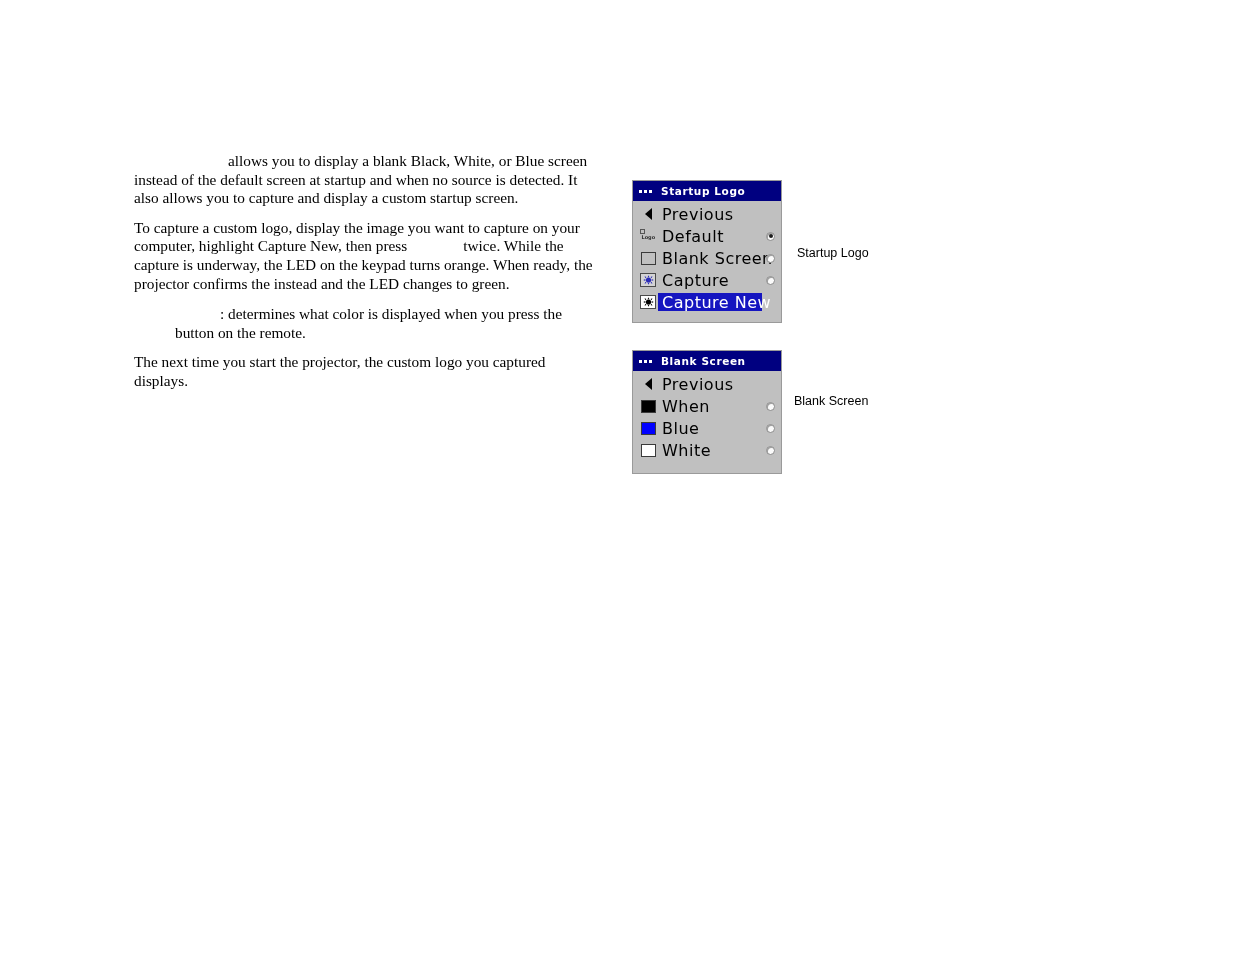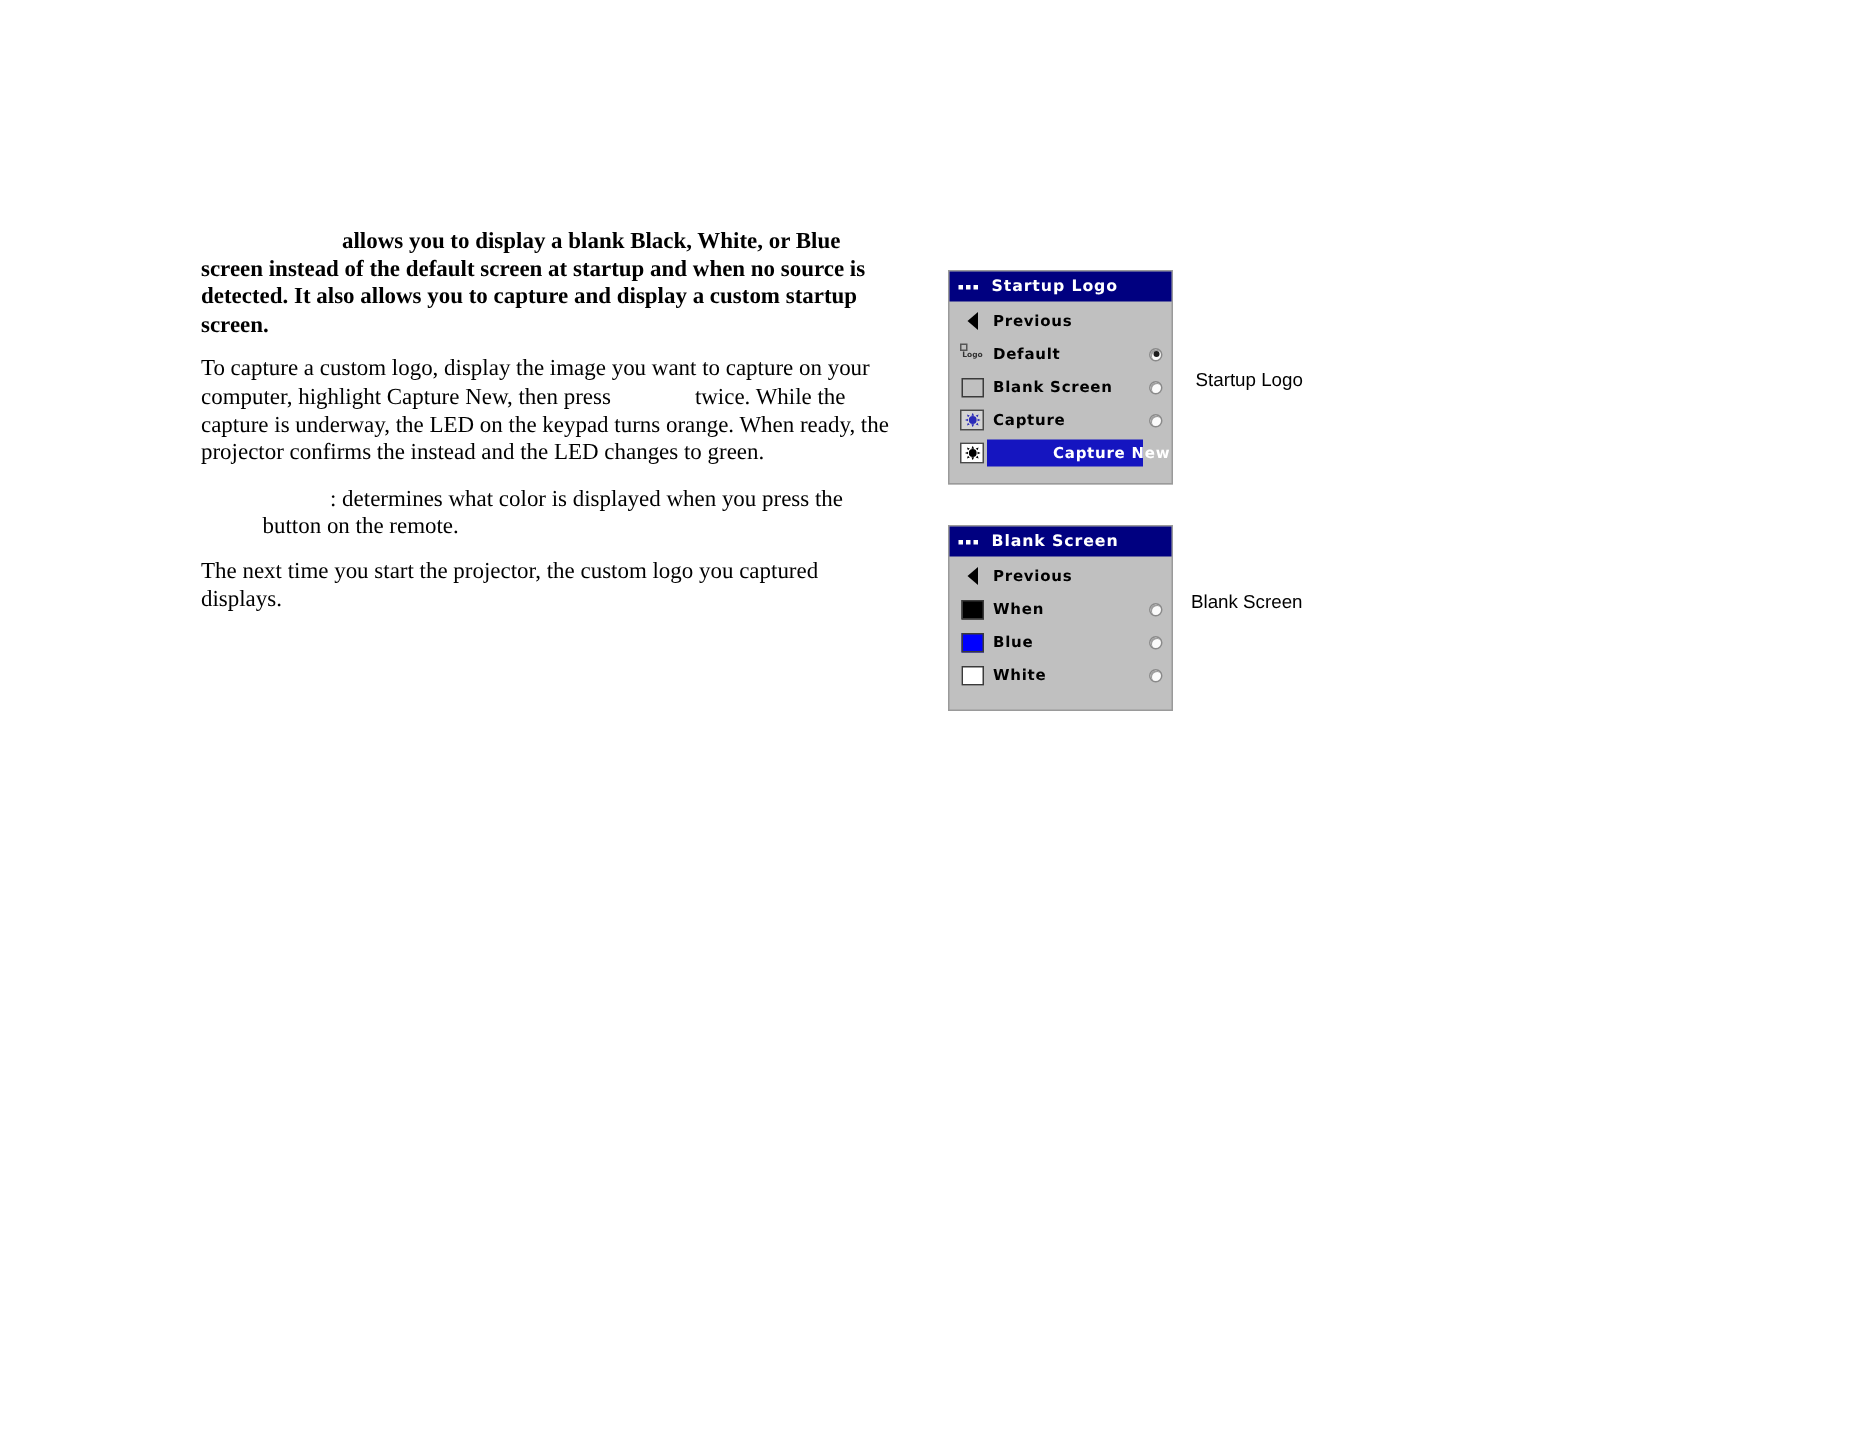--- a/index.html
+++ b/index.html
@@ -23,21 +23,21 @@
     width: 462px;
     font-family: "Liberation Serif", serif;
     font-size: 15.3px;
     line-height: 18.6px;
     color: #000000;
   }
   .para {
     margin: 0 0 11px 0;
     text-align: left;
   }
-  .para.p-first { text-indent: 94px; font-weight: bold; }
+  .para.p-first { text-indent: 94px; }
   .para.p-last {
     margin-top: 12px;
     padding-left: 41px;
     text-indent: 45px;
   }
   .gap-inline {
     display: inline-block;
     width: 56px;
   }
 
@@ -101,41 +101,40 @@
     box-sizing: border-box;
   }
   .osd-icon-slot {
     width: 22px;
     flex: 0 0 22px;
     display: flex;
     align-items: center;
     justify-content: center;
   }
   .osd-label {
-    font-size: 10px;
-    font-weight: bold;
+    font-size: 16px;
+    font-weight: normal;
     color: #000000;
     letter-spacing: 0.5px;
     white-space: nowrap;
     padding-left: 3px;
   }
   .osd-row.selected .hl {
     position: absolute;
     left: 25px;
     right: 19px;
     top: 2px;
     bottom: 2px;
     background: #1515c0;
     z-index: 0;
   }
   .osd-row.selected .osd-label {
     color: #ffffff;
     position: relative;
     z-index: 1;
-    margin-left: 40px;
   }
 
   
   .tri-left {
     width: 0; height: 0;
     border-top: 6px solid transparent;
     border-bottom: 6px solid transparent;
     border-right: 7px solid #000000;
   }
 

